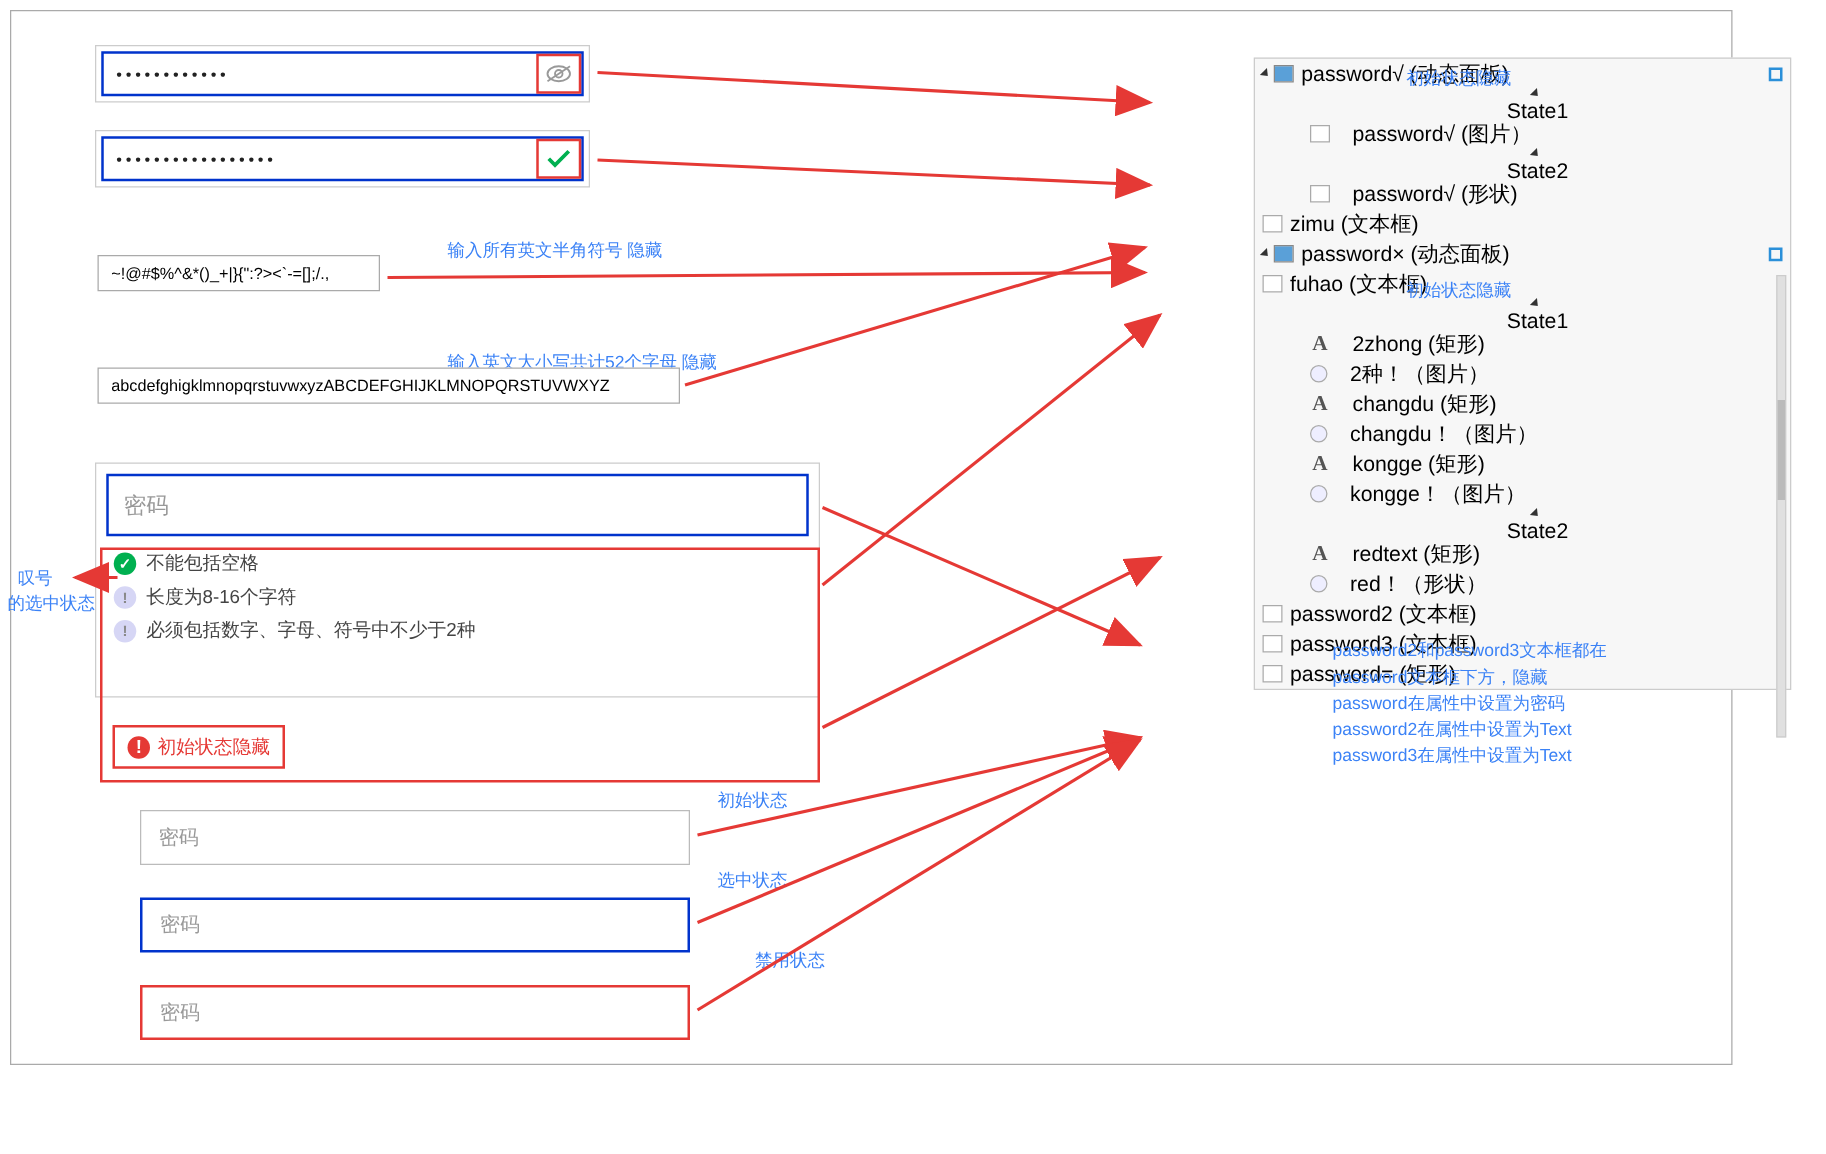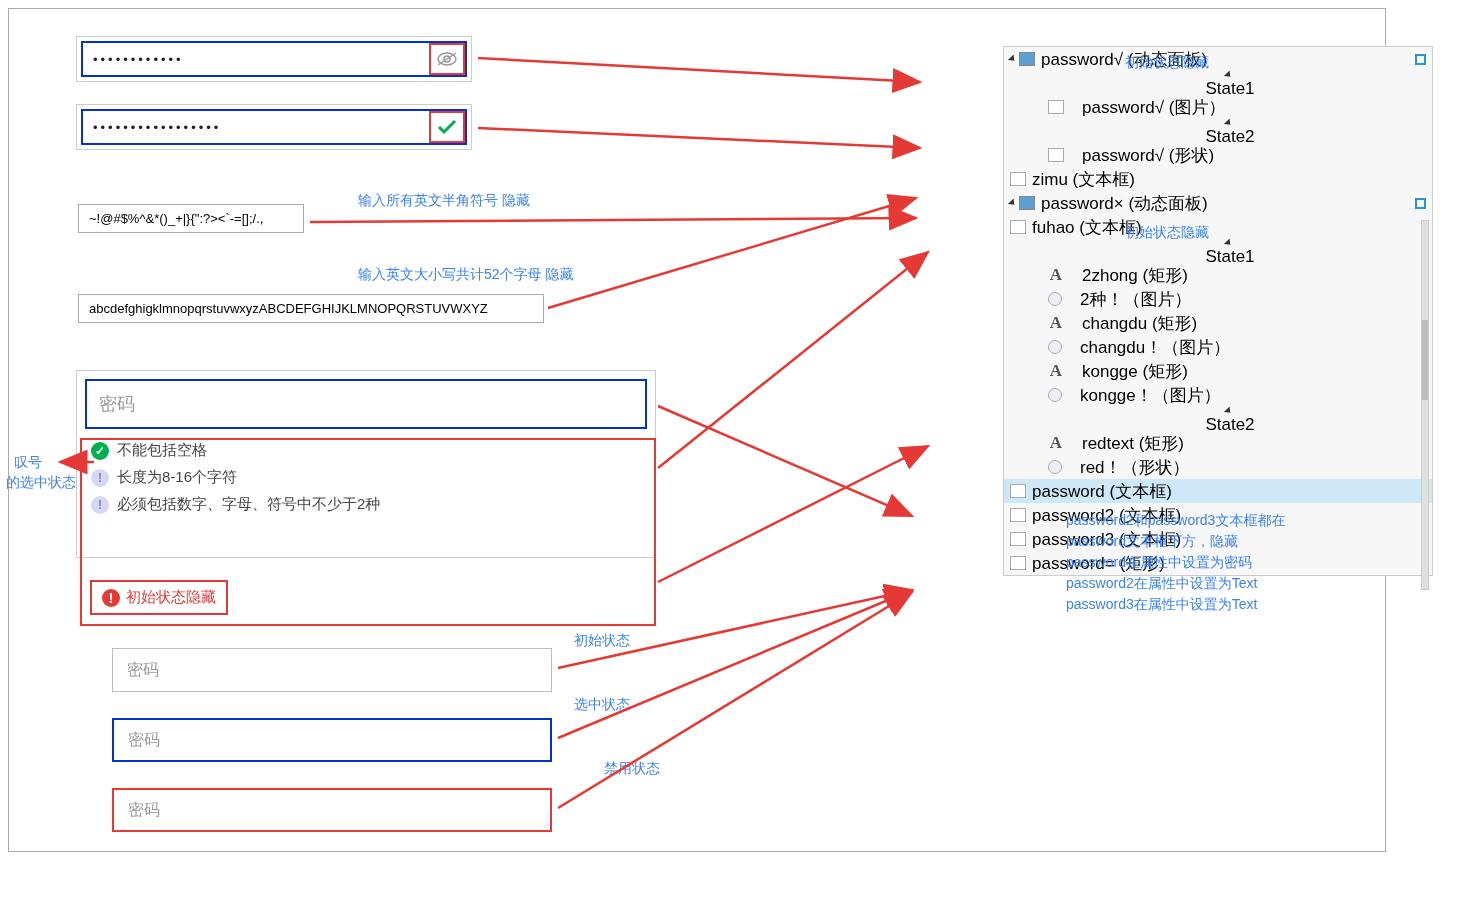--- a/index.html
+++ b/index.html
@@ -82,21 +82,21 @@
         </svg>
     </div>
   </div>
 </div>
 
 <div class="ann" style="left:358px; top:192px;">输入所有英文半角符号 隐藏</div>
 <div class="simple-box" style="left:78px; top:204px; width:226px;">
   <span>~!@#$%^&amp;*()_+|}{":?&gt;&lt;`-=[];/.,</span>
 </div>
 
-<div class="ann" style="left:358px; top:266px;">输入英文大小写共计52个字母 隐藏</div>
+<div class="ann" style="left:358px; top:281px;">输入英文大小写共计52个字母 隐藏</div>
 <div class="simple-box" style="left:78px; top:294px; width:466px;">
   <span>abcdefghigklmnopqrstuvwxyzABCDEFGHIJKLMNOPQRSTUVWXYZ</span>
 </div>
 
 <div class="pw-block" style="left:76px; top:370px; width:580px; height:188px;">
   <div class="pw-input">
       <span>密码</span>
     </div>
   <div class="rule">
       <span class="rule-icon ic-green">✓</span>
@@ -208,24 +208,20 @@
       <span class="ic ic-state"></span>
       <span>State2</span>
     </div>
   <div class="tree-row ind2">
       <span class="ic ic-txt">A</span>
       <span>redtext (矩形)</span>
     </div>
   <div class="tree-row ind2">
       <span class="ic-circ"></span>
       <span>red！（形状）</span>
-    </div>
-  <div class="tree-row selected">
-      <span class="ic ic-rect"></span>
-      <span>password (文本框)</span>
     </div>
   <div class="tree-row">
       <span class="ic ic-rect"></span>
       <span>password2 (文本框)</span>
     </div>
   <div class="tree-row">
       <span class="ic ic-rect"></span>
       <span>password3 (文本框)</span>
     </div>
   <div class="tree-row">

